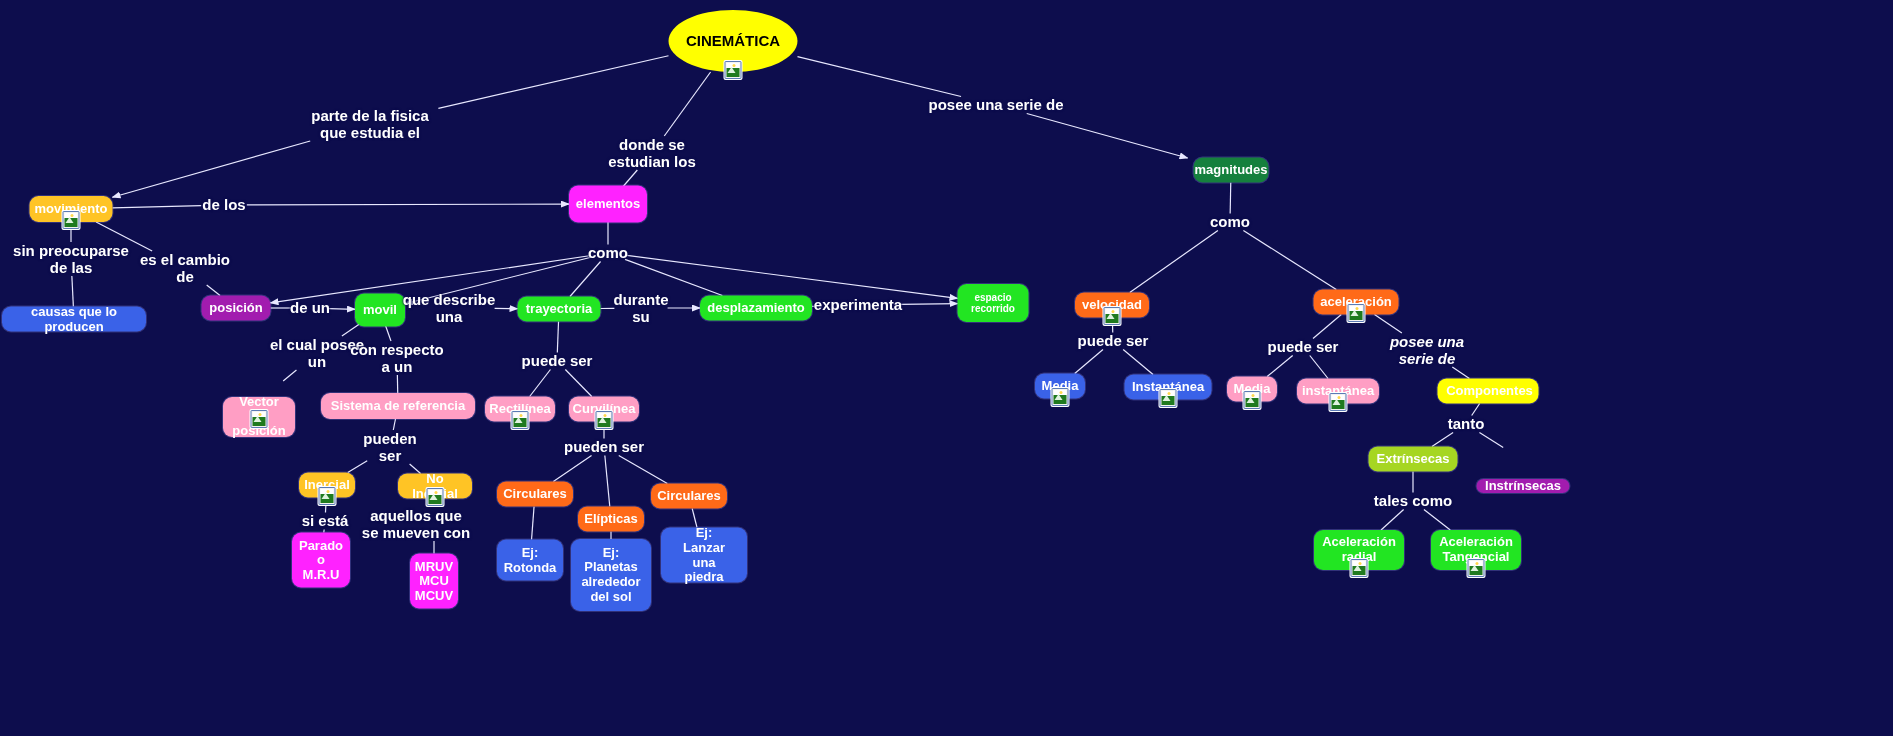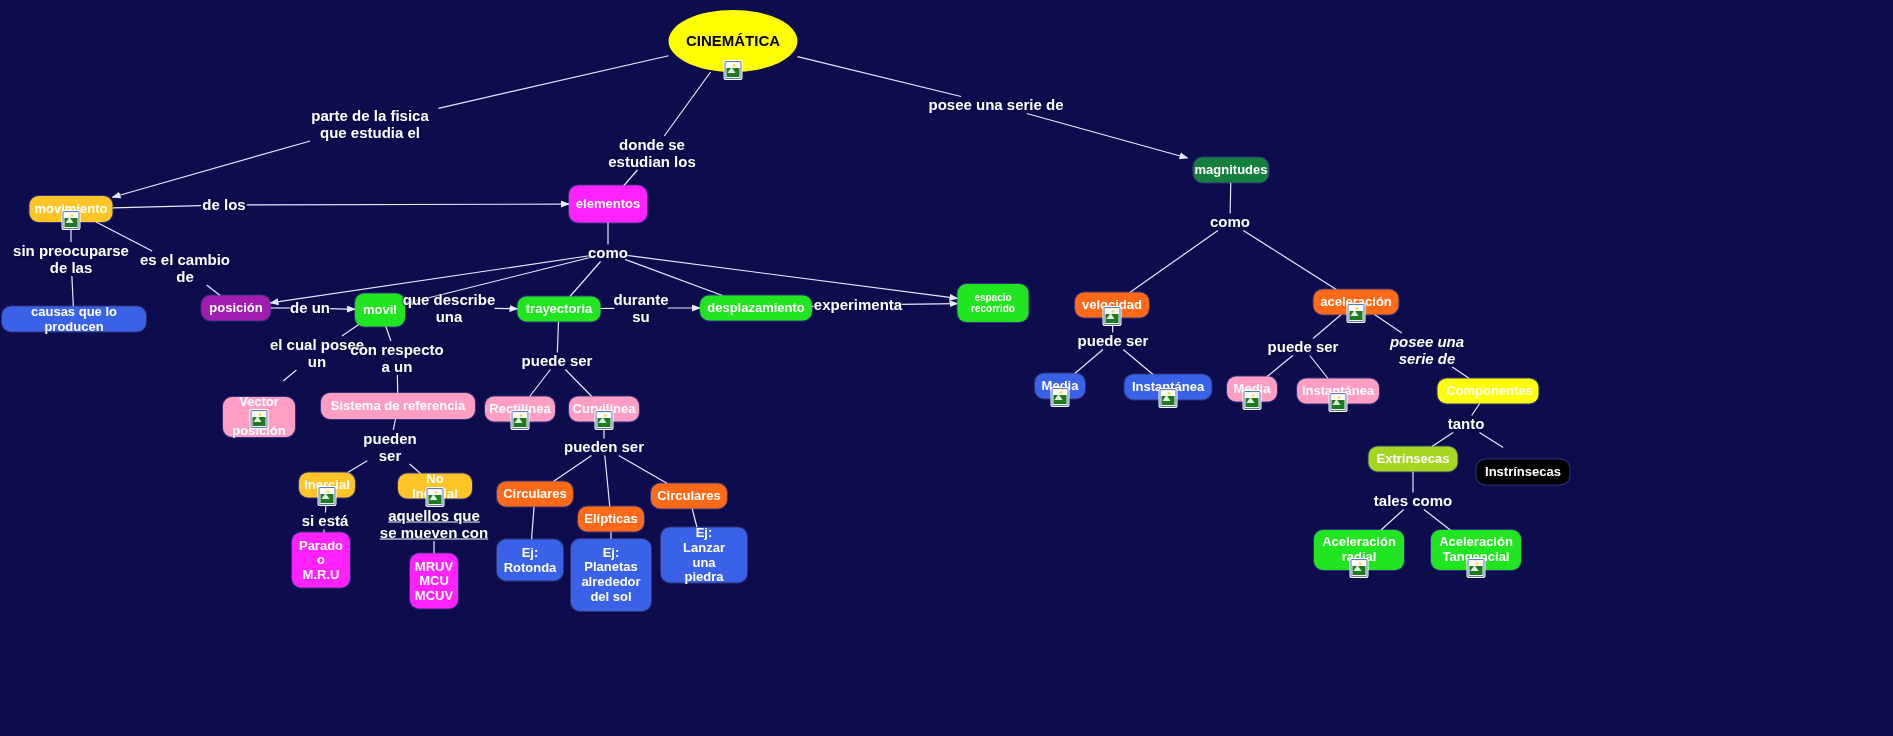--- a/index.html
+++ b/index.html
@@ -272,21 +272,21 @@
       </div>
       <div class="node" style="left: 1338px; top: 391px; width: 82px; height: 25px; background: rgb(255, 158, 196); color: rgb(255, 255, 255); font-size: 13px;">instantánea</div>
       <div class="res-icon" style="left: 1338px; top: 401.5px;">
         <i class="sky"></i>
         <i class="sun"></i>
         <i class="hill"></i>
         <i class="peak"></i>
       </div>
       <div class="node" style="left: 1488px; top: 391px; width: 101px; height: 25px; background: rgb(255, 255, 0); color: rgb(255, 255, 255); font-size: 13px; padding-left: 12px;">Componentes</div>
       <div class="node" style="left: 1413px; top: 459px; width: 89px; height: 25px; background: rgb(166, 214, 34); color: rgb(255, 255, 255); font-size: 13px;">Extrínsecas</div>
-      <div class="node" style="left: 1523px; top: 472px; width: 93px; height: 25px; background: #000000; color: rgb(255, 255, 255); font-size: 13px;">Instrínsecas</div>
+      <div class="node" style="left: 1523px; top: 486px; width: 93px; height: 14px; background: #a21caf; color: rgb(255, 255, 255); font-size: 13px;">Instrínsecas</div>
       <div class="node" style="left: 1359px; top: 550px; width: 90px; height: 40px; background: rgb(34, 229, 34); color: rgb(255, 255, 255); font-size: 13px;">Aceleración
 radial</div>
       <div class="res-icon" style="left: 1359px; top: 568px;">
         <i class="sky"></i>
         <i class="sun"></i>
         <i class="hill"></i>
         <i class="peak"></i>
       </div>
       <div class="node" style="left: 1476px; top: 550px; width: 90px; height: 40px; background: rgb(34, 229, 34); color: rgb(255, 255, 255); font-size: 13px;">Aceleración
 Tangencial</div>
@@ -317,21 +317,21 @@
       <div class="linklabel" style="left: 858px; top: 305px;">experimenta</div>
       <div class="linklabel" style="left: 317px; top: 353px;">el cual posee
 un</div>
       <div class="linklabel" style="left: 397px; top: 358px;">con respecto
 a un</div>
       <div class="linklabel" style="left: 557px; top: 361px;">puede ser</div>
       <div class="linklabel" style="left: 390px; top: 447px;">pueden
 ser</div>
       <div class="linklabel" style="left: 604px; top: 447px;">pueden ser</div>
       <div class="linklabel" style="left: 325px; top: 521px;">si está</div>
-      <div class="linklabel" style="left: 434px; top: 524px; text-decoration: underline;">aquellos que
+      <div class="linklabel" style="left: 416px; top: 524px;">aquellos que
 se mueven con</div>
       <div class="linklabel" style="left: 1230px; top: 222px;">como</div>
       <div class="linklabel" style="left: 1113px; top: 341px;">puede ser</div>
       <div class="linklabel" style="left: 1303px; top: 347px;">puede ser</div>
       <div class="linklabel" style="left: 1427px; top: 350px; font-style: italic;">posee una
 serie de</div>
       <div class="linklabel" style="left: 1466px; top: 424px;">tanto</div>
       <div class="linklabel" style="left: 1413px; top: 501px;">tales como</div>
     </div>
 </div>

